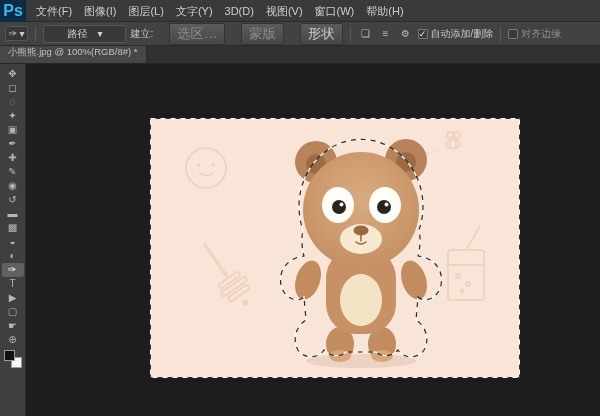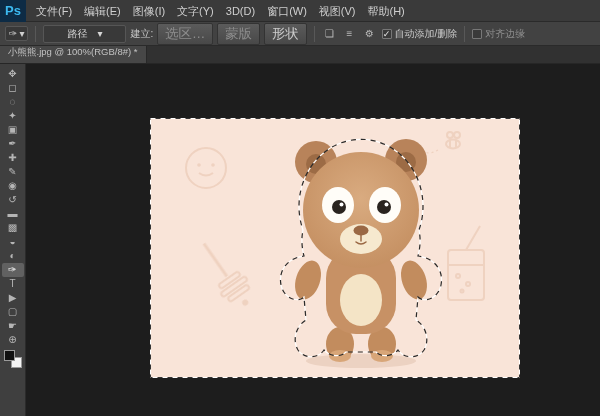--- a/index.html
+++ b/index.html
@@ -9,42 +9,42 @@
     background:#1d1d1d; font-family:"Liberation Sans","DejaVu Sans",sans-serif;
     user-select:none;
   }
   
   .menubar {
     height:22px; background:#3a3a3a; border-bottom:1px solid #2a2a2a;
     display:flex; align-items:center; color:#cfcfcf; font-size:11px;
   }
   .logo {
     width:26px; height:22px; background:#0d2b45; color:#3cb9f0;
-    font-weight:bold; font-size:13px; display:flex; align-items:center; justify-content:center;
+    font-weight:bold; font-size:16px; display:flex; align-items:center; justify-content:center;
     margin-right:4px;
   }
   .menu-item { padding:0 6px; line-height:22px; white-space:nowrap; }
   
   .optionsbar {
     height:24px; background:#424242; border-bottom:1px solid #2a2a2a;
     display:flex; align-items:center; gap:4px; padding:0 5px;
     font-size:10px; color:#c8c8c8; white-space:nowrap;
   }
   .tool-preset {
     display:flex; align-items:center; gap:2px; border:1px solid #565656;
     background:#383838; border-radius:2px; padding:1px 3px; color:#d0d0d0;
   }
   .opt-select {
     display:flex; align-items:center; gap:10px; border:1px solid #565656;
     background:#393939; border-radius:2px; padding:1px 23px; min-width:58px;
     color:#d6d6d6;
   }
   .opt-btn {
     background:linear-gradient(#5b5b5b,#484848); border:1px solid #333;
-    border-radius:2px; padding:1px 7px; color:#cccccc;
+    border-radius:2px; padding:1px 7px; color:#cccccc;margin-left:12px;
   }
   .opt-btn.dim { color:#8d8d8d; }
   .sep { width:1px; height:16px; background:#585858; margin:0 3px; }
   .mini-icon {
     width:16px; height:16px; display:flex; align-items:center; justify-content:center;
     color:#b8b8b8; font-size:10px; border:1px solid transparent; border-radius:2px;
   }
   .checkbox-row { display:flex; align-items:center; gap:3px; }
   .checkbox {
     width:10px; height:10px; border:1px solid #777; background:#3a3a3a;
@@ -88,26 +88,26 @@
   .image svg { display:block; }
 </style>
 </head>
 <body>
 
 <div class="app">
 
   <div class="menubar">
     <div class="logo">Ps</div>
     <span class="menu-item">文件(F)</span>
-    <span class="menu-item">编辑(E)</span>
     <span class="menu-item">图像(I)</span>
+    <span class="menu-item">图层(L)</span>
     <span class="menu-item">文字(Y)</span>
     <span class="menu-item">3D(D)</span>
+    <span class="menu-item">视图(V)</span>
     <span class="menu-item">窗口(W)</span>
-    <span class="menu-item">视图(V)</span>
     <span class="menu-item">帮助(H)</span>
   </div>
 
   <div class="optionsbar">
     <div class="tool-preset">
       <span>✑</span>
       <span>▾</span>
     </div>
     <div class="sep"></div>
     <div class="opt-select">

